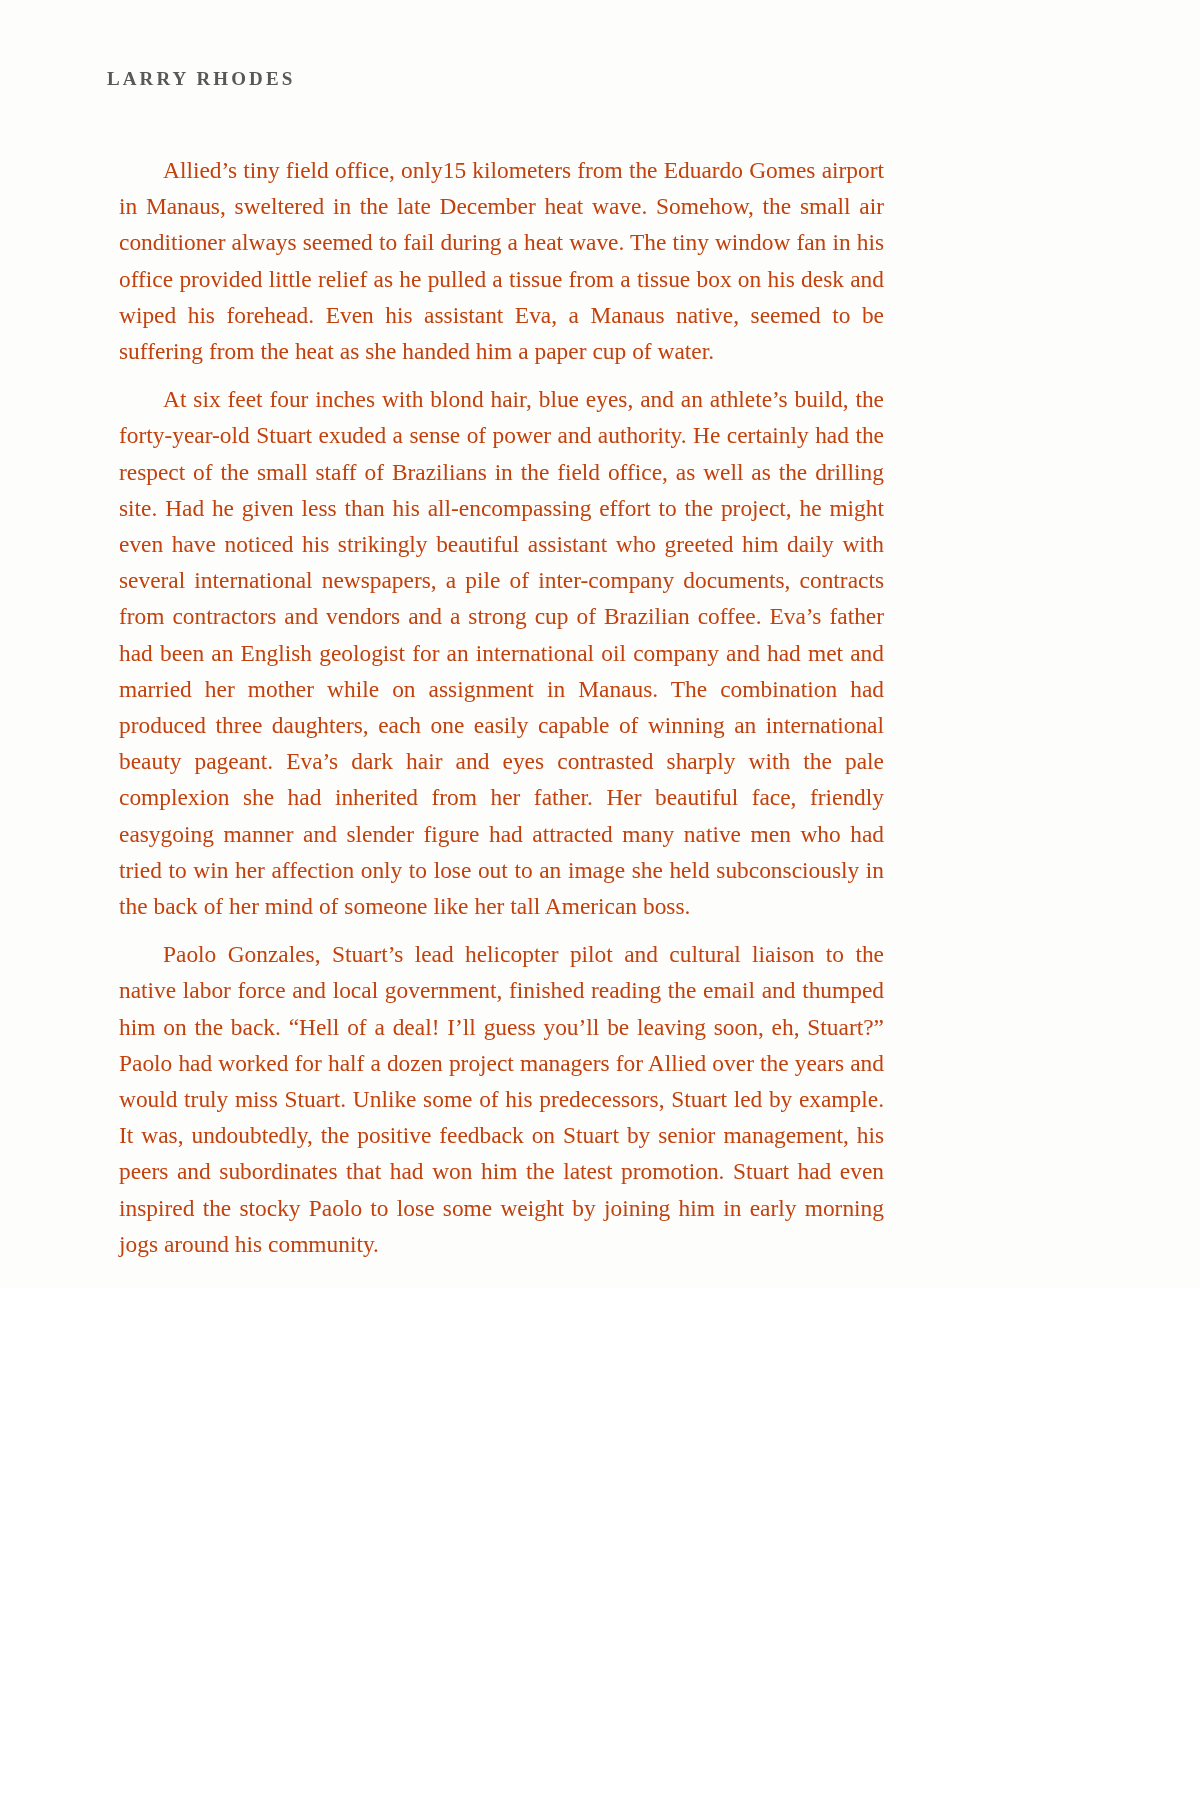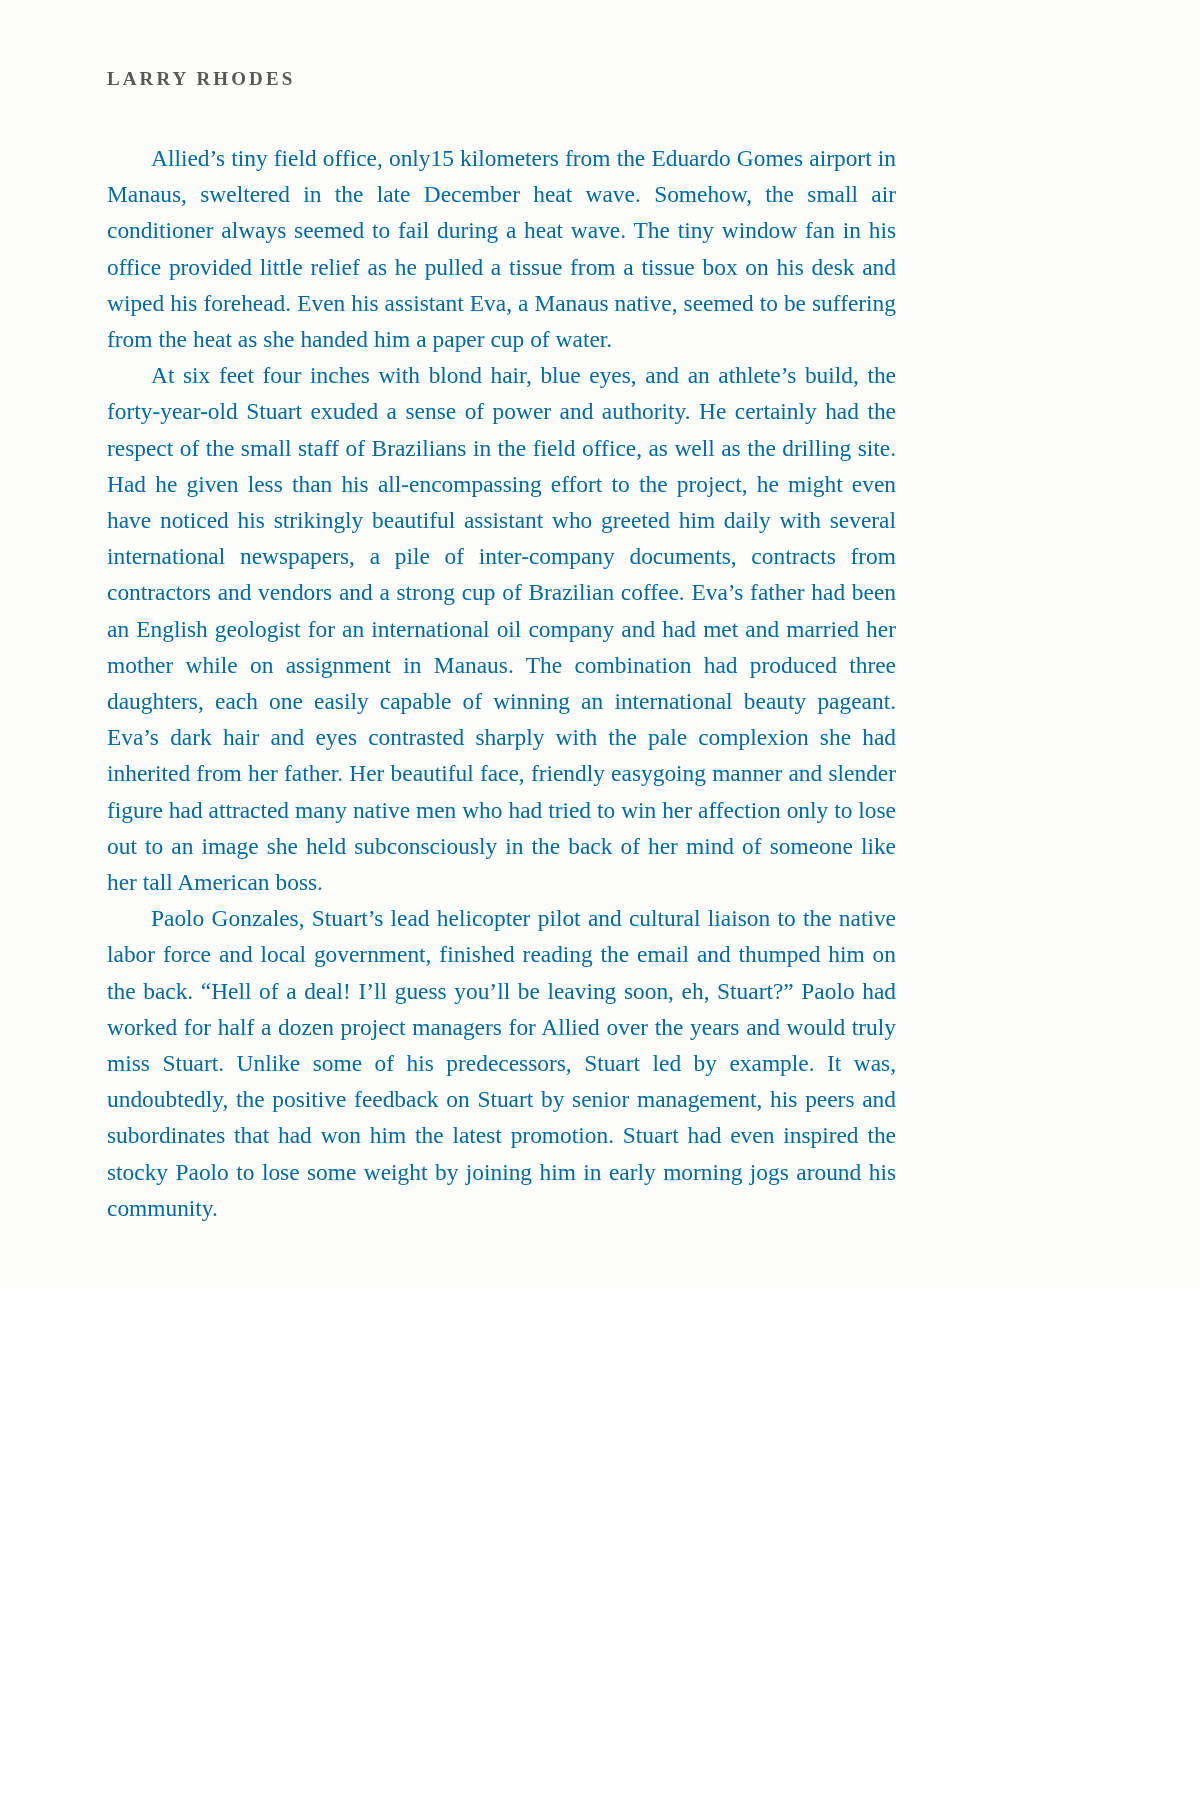--- a/index.html
+++ b/index.html
@@ -35,24 +35,24 @@
     position: absolute;
     left: 107px;
     top: 140px;
     width: 789px;
   }
 
   .para {
     font-family: "Liberation Serif", "DejaVu Serif", serif;
     font-size: 23.4px;
     line-height: 36.2px;
-    color: #0369a1;
+    color: #c2410c;
     text-align: justify;
     text-justify: inter-word;
-    margin: 0;
+    margin: 12px;
     text-indent: 44px;
     -webkit-hyphens: auto;
     hyphens: auto;
     word-spacing: 0.1px;
   }
 
   
 
   
   .folio {

